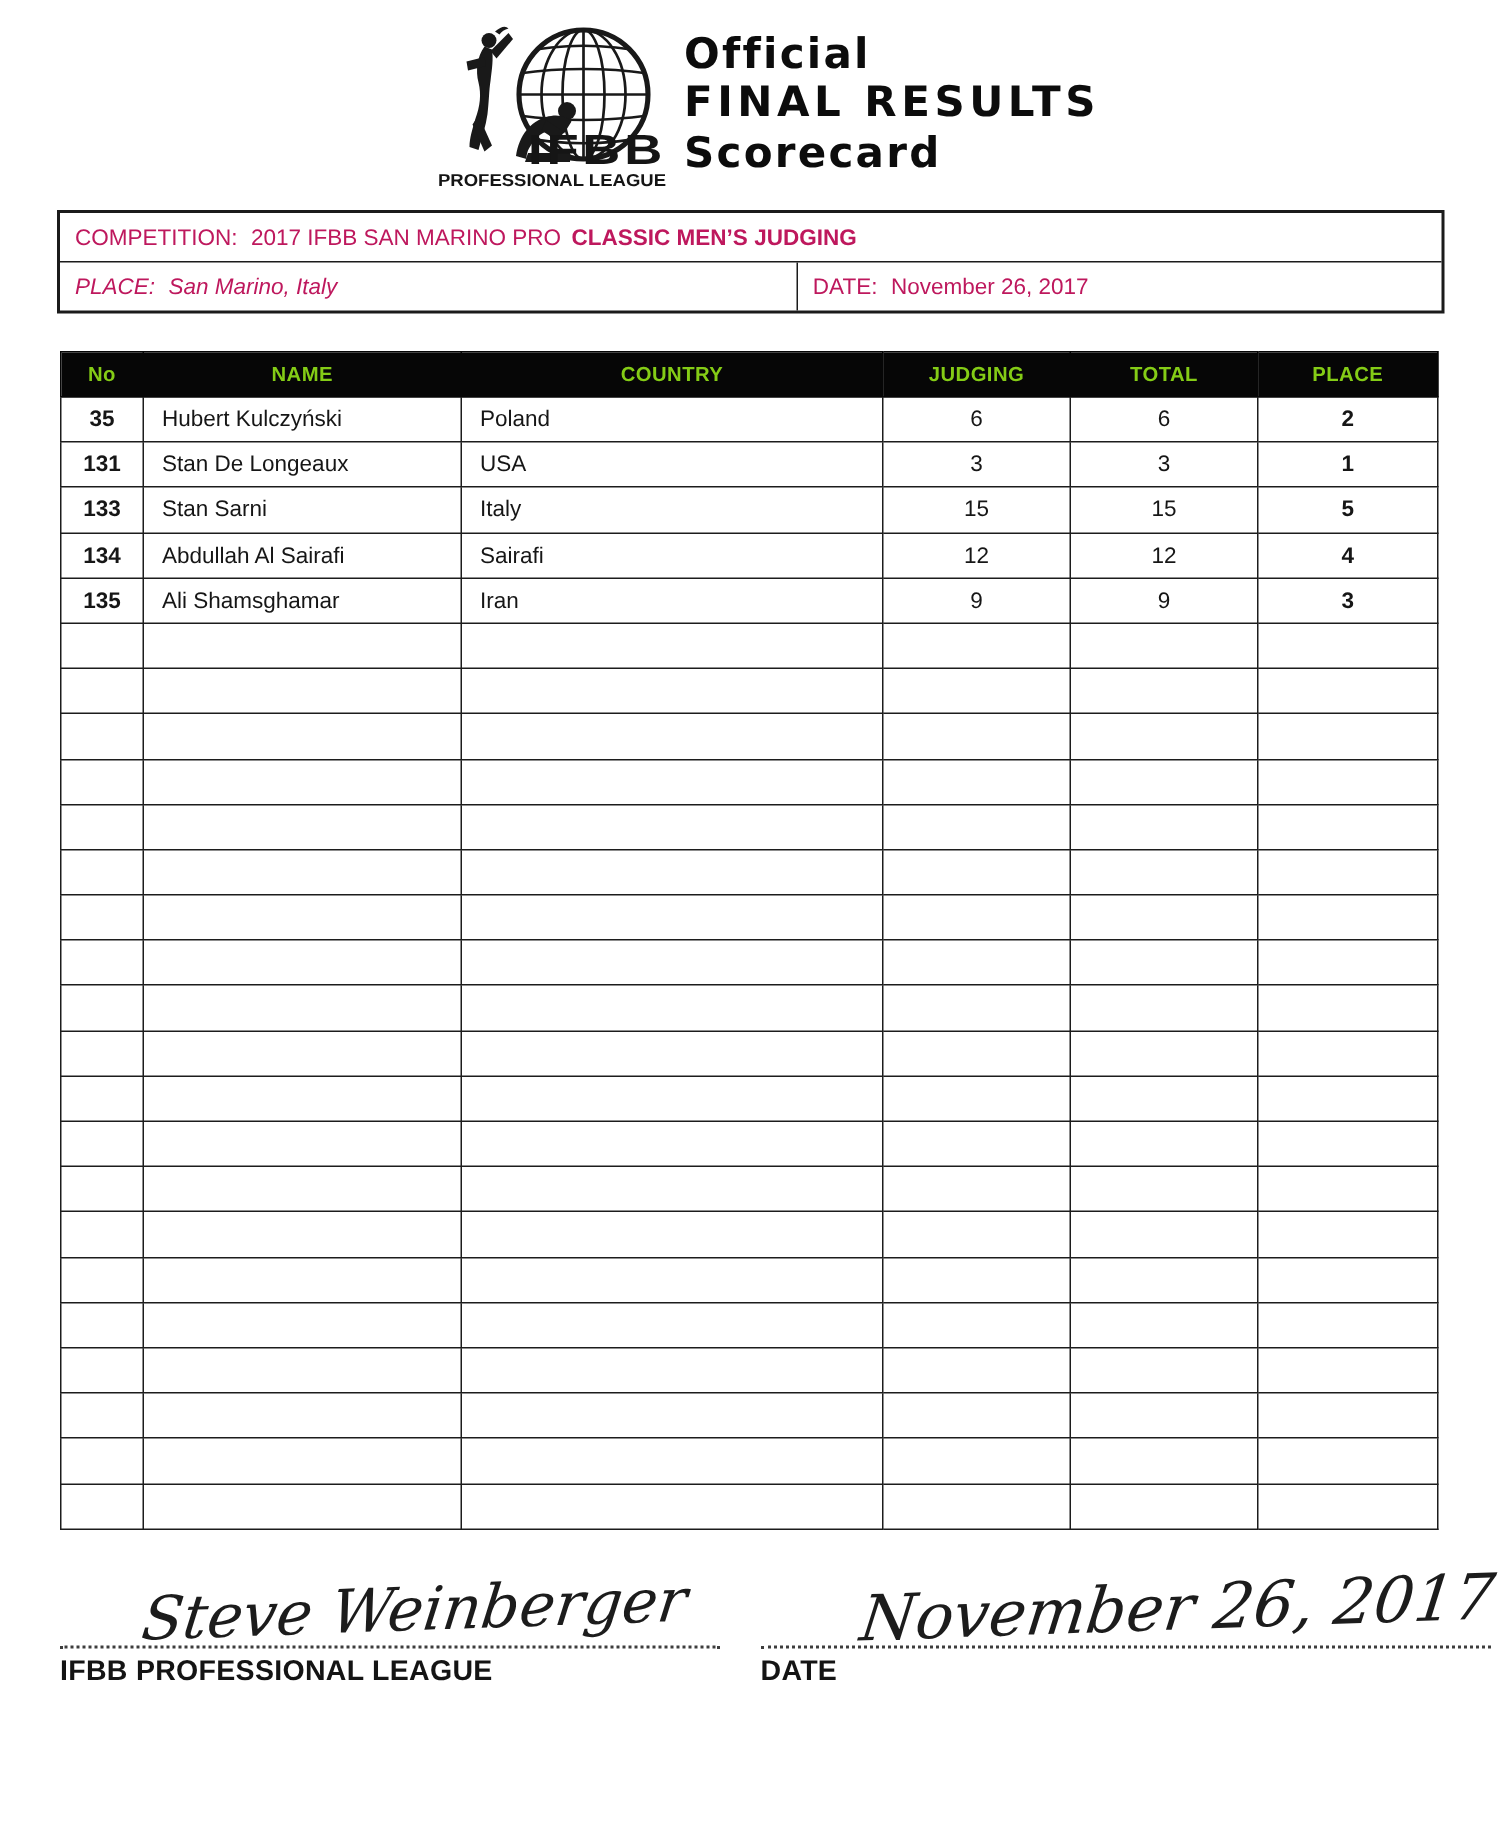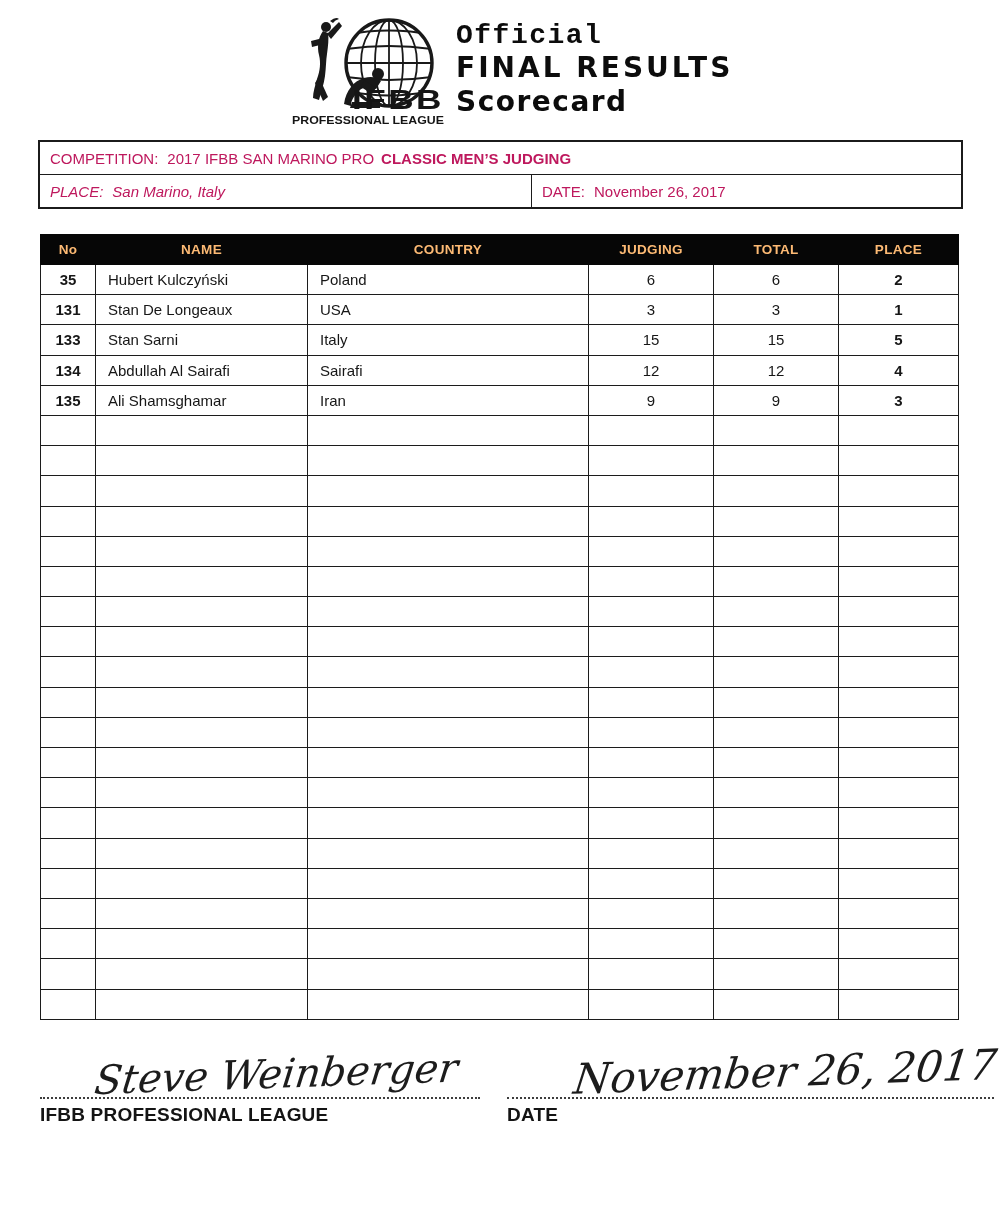--- a/index.html
+++ b/index.html
@@ -9,39 +9,39 @@
     font-family:"Liberation Sans", sans-serif;
     color:#141414; overflow:hidden; position:relative;
   }
 
   
   .masthead { display:flex; align-items:flex-start; padding:14px 0 0 290px; height:128px; }
   .logo { width:156px; height:112px; flex:0 0 auto; }
   .logo svg { width:156px; height:112px; display:block; }
   .logo .logo-text { font-family:"Liberation Sans",sans-serif; font-weight:bold; fill:#151515; }
   .title-block { margin-left:10px; padding-top:6px; font-family:"DejaVu Sans",sans-serif; font-weight:bold; color:#0c0c0c; }
-  .t1 { font-size:28px; line-height:31px; letter-spacing:1.5px;font-family:Liberation Mono, monospace; }
+  .t1 { font-size:28px; line-height:31px; letter-spacing:1.5px; }
   .t2 { font-size:28px; line-height:34px; letter-spacing:3px; }
   .t3 { font-size:28px; line-height:33px; letter-spacing:1.5px; }
 
   
   .info-box { margin:12px 37px 0 38px; border:2px solid #1b1b1b; background:#fff; }
   .info-row { font-size:15px; color:#be185d; }
   .competition-row { height:33px; display:flex; align-items:center; padding-left:10px; border-bottom:1.5px solid #1b1b1b; }
   .info-label { margin-right:9px; white-space:pre; }
   .info-value { white-space:pre; }
   .info-division { font-weight:bold; margin-left:7px; white-space:pre; }
   .split { display:flex; height:32px; }
   .place-cell { flex:0 0 53.3%; display:flex; align-items:center; padding-left:10px;font-style:italic; }
   .date-cell { flex:1; border-left:1.5px solid #1b1b1b; display:flex; align-items:center; padding-left:10px; }
 
   
   table.results { margin:25px 0 0 40px; width:918px; border-collapse:collapse; table-layout:fixed; }
   .results th {
-    background:#060606; color:#fdba74; font-size:13.5px; font-weight:bold;
+    background:#060606; color:#84cc16; font-size:13.5px; font-weight:bold;
     height:30px; border:1.5px solid #060606; text-align:center; letter-spacing:0.3px;
   }
   .results td {
     height:30.2px; border:1.5px solid #1c1c1c; font-size:15px; color:#161616;
     padding:0; background:#fff; overflow:hidden; white-space:nowrap;
   }
   td.col-no { text-align:center; font-weight:bold; }
   td.col-name, td.col-country { text-align:left; padding-left:12px; }
   td.col-judging, td.col-total { text-align:center; }
   td.col-place { text-align:center; font-weight:bold; }

